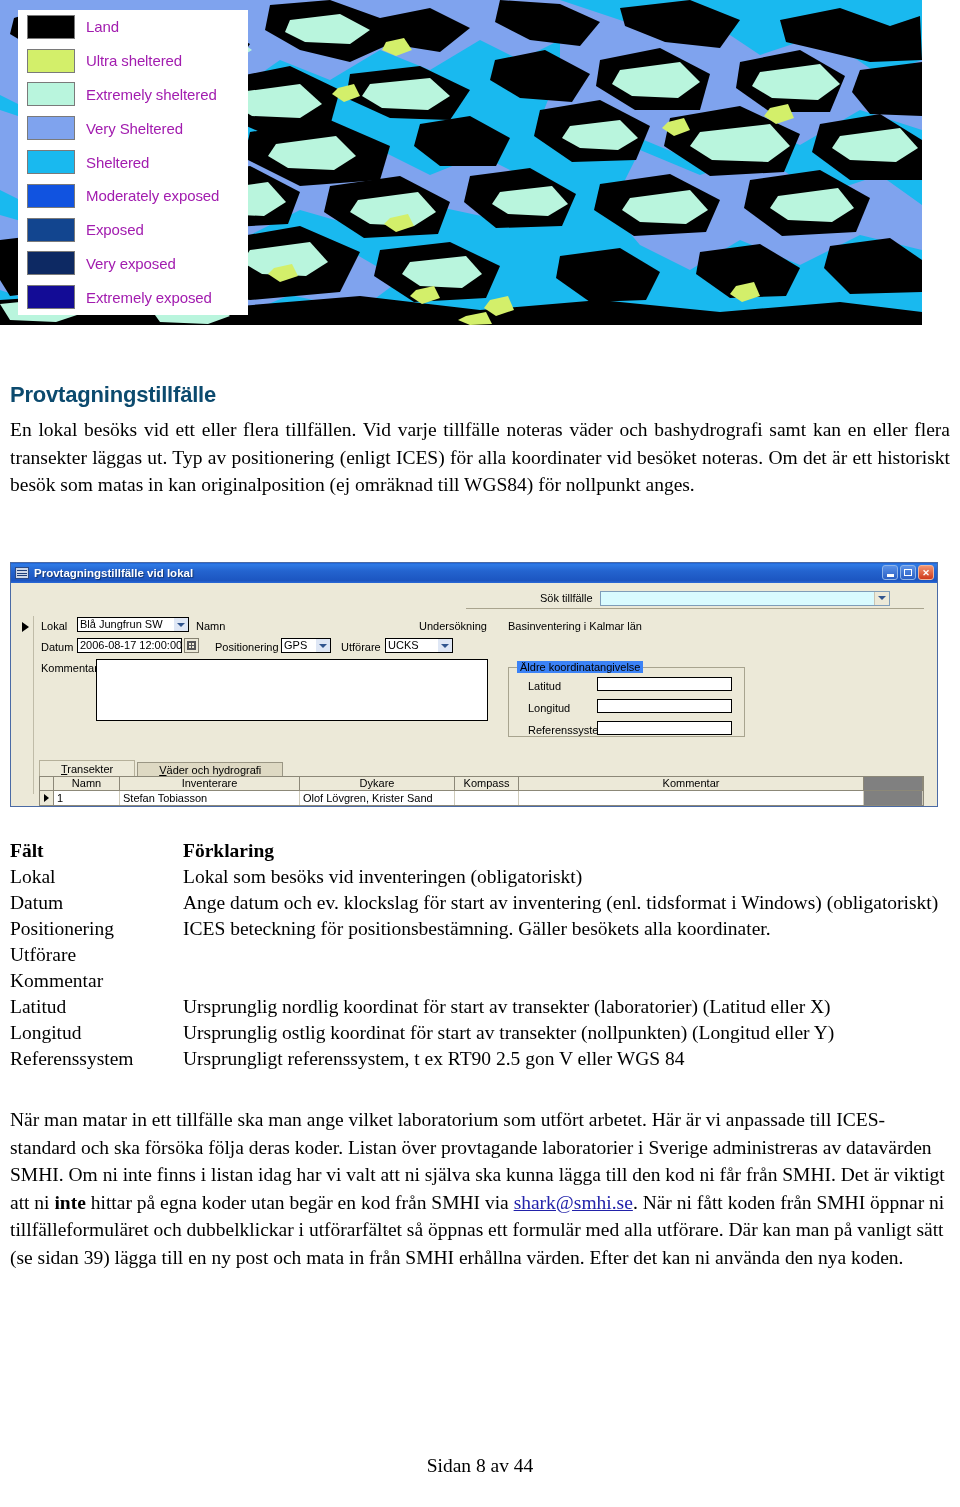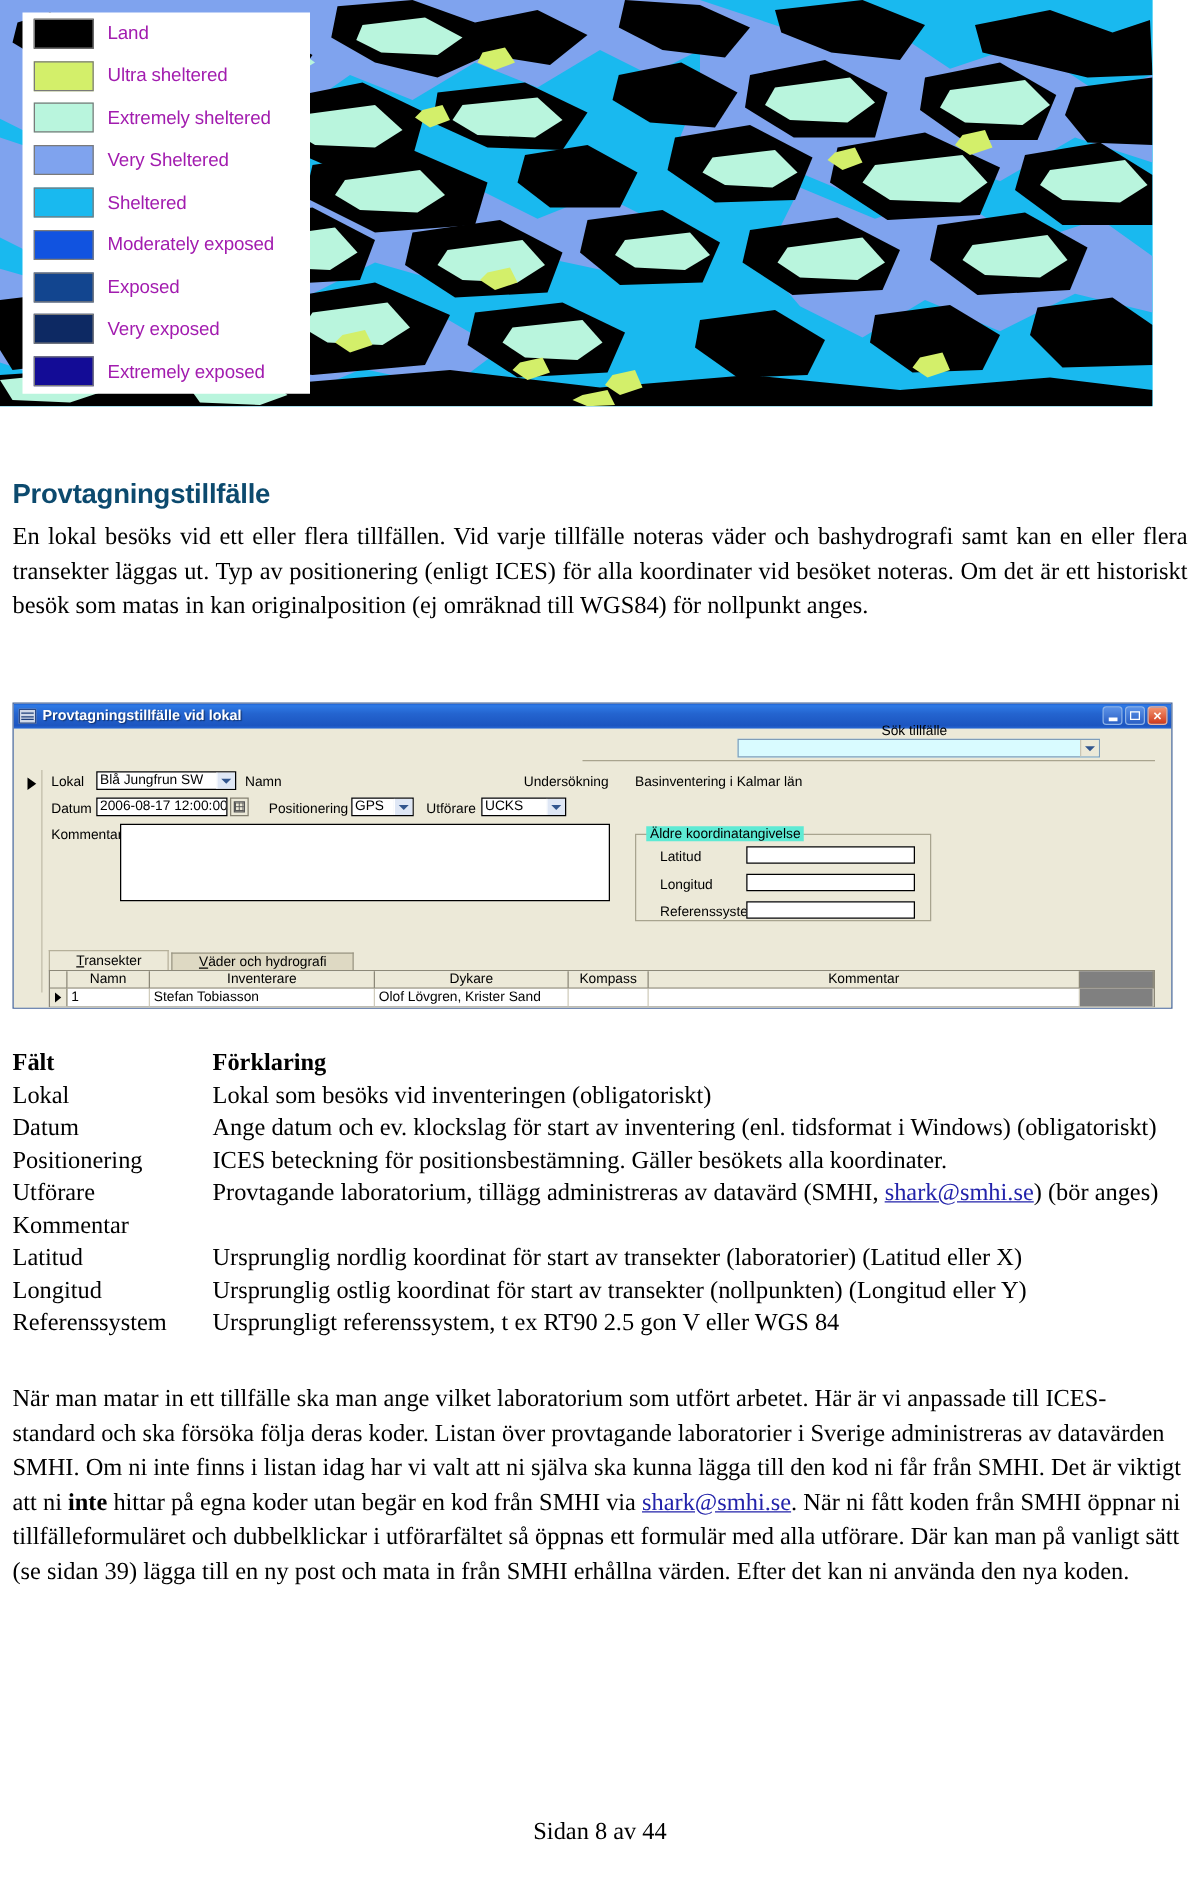--- a/index.html
+++ b/index.html
@@ -115,21 +115,21 @@
   }
   .tbtn.close{background:linear-gradient(to bottom,#f39470,#cf3a1c);border-color:#f0b49a;}
   .tbtn .minus{width:7px;height:3px;background:#fff;margin-top:5px;}
   .tbtn .square{width:8px;height:7px;border:1.5px solid #fff;box-sizing:border-box;}
 
   .form-body{position:relative;height:224px;background:#ece9d8;}
 
   
   .search-row{
     position:absolute;right:7px;top:7px;width:390px;height:16px;
-    display:flex;align-items:center;justify-content:flex-end;flex-direction:column;
+    display:flex;align-items:center;
   }
   .search-label{margin-right:7px;font-size:11px;white-space:nowrap;}
   .search-combo{
     width:290px;height:15px;background:#d9fbff;
     border:1px solid #7f9db9;box-sizing:border-box;
     display:flex;align-items:center;justify-content:flex-end;
   }
   .combo-arrow{
     width:14px;height:13px;background:#ece9d8;
     border-left:1px solid #c9c5b4;
@@ -175,21 +175,21 @@
     border:1px solid #555;
     box-sizing:border-box;
   }
   .bigbox{
     position:absolute;background:#fff;border:1px solid #000;box-sizing:border-box;
   }
   .gb{
     position:absolute;border:1px solid #a8a48f;box-sizing:border-box;background:transparent;
   }
   .gb-title{
-    position:absolute;background:#5eead4;padding:0 3px;font-size:11px;
+    position:absolute;background:#3b82f6;padding:0 3px;font-size:11px;
   }
 
   
   .tabs{position:absolute;left:28px;top:177px;display:flex;align-items:flex-end;}
   .tab{
     height:15px;padding:0 21px;font-size:11px;line-height:15px;
     border:1px solid #9a9684;border-bottom:none;background:#ded9c3;
     box-sizing:border-box;margin-right:2px;color:#000;
   }
   .tab.active{background:#ece9d8;height:17px;line-height:16px;border-color:#b5b09a;}
@@ -218,21 +218,21 @@
   }
   .ds-pad{background:#808080 !important;}
 
   
   .exp-table{
     position:absolute;left:10px;top:838px;width:945px;
     font-size:19.5px;line-height:26px;
   }
   .exp-row{display:flex;align-items:flex-start;}
   .exp-c1{width:160px;flex:0 0 160px;}
-  .exp-c2{flex:1;}
+  .exp-c2{flex:1;margin-left:13px;}
   .exp-row.head{font-weight:bold;}
   a.mail{color:#2222aa;text-decoration:underline;}
 
   .footer{
     position:absolute;left:0;top:1455px;width:960px;text-align:center;
     font-size:19.5px;
   }
 </style>
 </head>
 <body>
@@ -502,21 +502,20 @@
   <div class="exp-row">
     <div class="exp-c1">Datum</div>
     <div class="exp-c2">Ange datum och ev. klockslag för start av inventering (enl. tidsformat i Windows) (obligatoriskt)</div>
   </div>
   <div class="exp-row">
     <div class="exp-c1">Positionering</div>
     <div class="exp-c2">ICES beteckning för positionsbestämning. Gäller besökets alla koordinater.</div>
   </div>
   <div class="exp-row">
     <div class="exp-c1">Utförare</div>
-    <div class="exp-c2"><span>Provtagande laboratorium, tillägg administreras av datavärd (SMHI, </span><a class="mail" href="#">shark@smhi.se</a><span>) (bör anges)</span></div>
   </div>
   <div class="exp-row">
     <div class="exp-c1">Kommentar</div>
     <div class="exp-c2">&nbsp;</div>
   </div>
   <div class="exp-row">
     <div class="exp-c1">Latitud</div>
     <div class="exp-c2">Ursprunglig nordlig koordinat för start av transekter (laboratorier) (Latitud eller X)</div>
   </div>
   <div class="exp-row">

